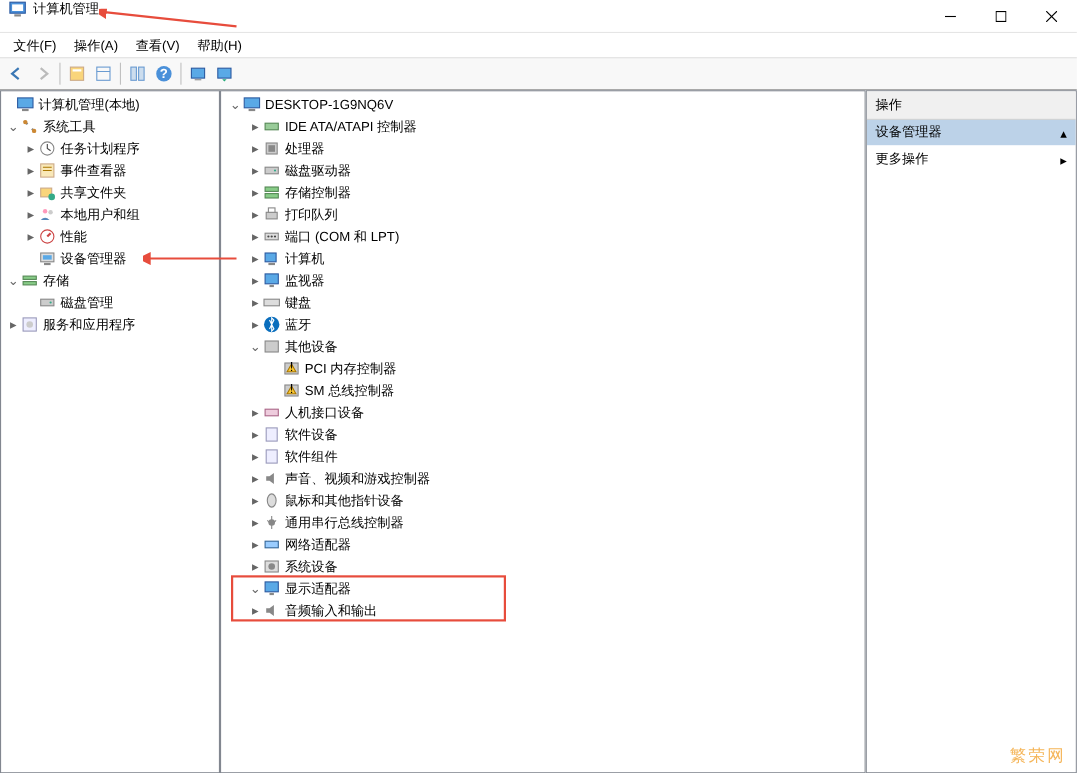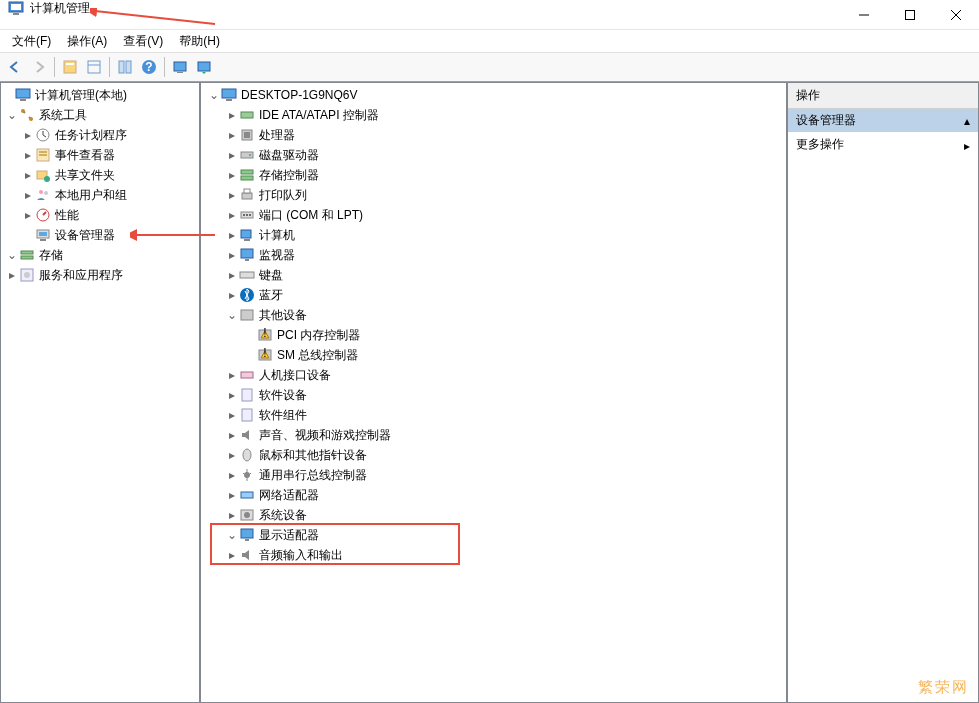--- a/index.html
+++ b/index.html
@@ -230,20 +230,31 @@
       <div class="tree-row">
         <span class="indent" style="width:4px"></span>
           <span class="expander">⌄</span>
         <span class="node-icon">
             <svg viewBox="0 0 16 16">
               <rect x="2" y="4" width="12" height="3" fill="#8c8" stroke="#585"></rect>
               <rect x="2" y="9" width="12" height="3" fill="#8c8" stroke="#585"></rect>
             </svg>
           </span>
         <span>存储</span>
+      </div>
+      <div class="tree-row">
+        <span class="indent" style="width:20px"></span>
+          <span class="expander empty">▸</span>
+        <span class="node-icon">
+            <svg viewBox="0 0 16 16">
+              <rect x="2" y="5" width="12" height="6" fill="#ccc" stroke="#888"></rect>
+              <circle cx="11" cy="8" r="1" fill="#3a8"></circle>
+            </svg>
+          </span>
+        <span>磁盘管理</span>
       </div>
       <div class="tree-row">
         <span class="indent" style="width:4px"></span>
           <span class="expander">▸</span>
         <span class="node-icon">
             <svg viewBox="0 0 16 16">
               <rect x="2" y="2" width="12" height="12" fill="#eef" stroke="#99b"></rect>
               <circle cx="8" cy="8" r="3" fill="#ccc"></circle>
             </svg>
           </span>

